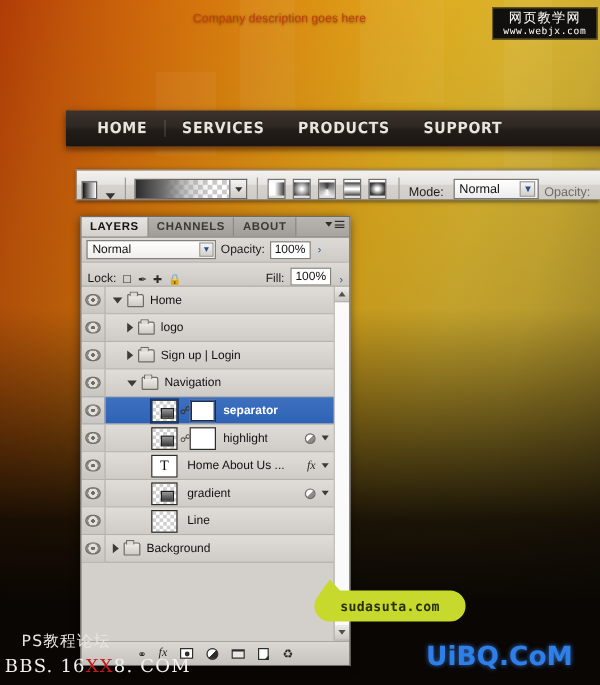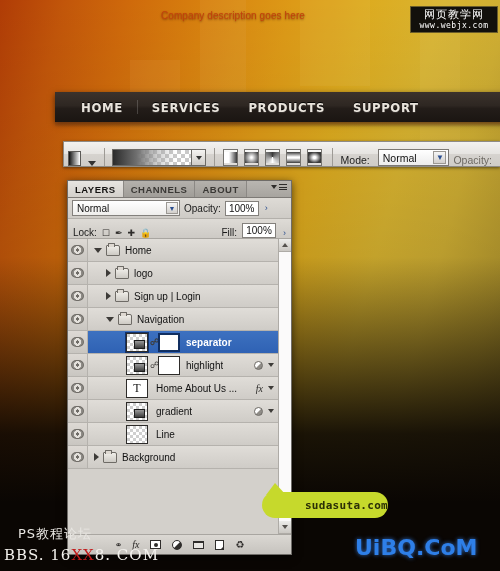--- a/index.html
+++ b/index.html
@@ -286,21 +286,21 @@
   #wm-topright .cn {
     font-family:"DejaVu Sans", sans-serif; font-size:11px; color:#ffffff; line-height:13px; letter-spacing:1px;
   }
   #wm-topright .en {
     font-family:"DejaVu Sans Mono", monospace; font-size:8px; color:#ffffff; line-height:10px; letter-spacing:.5px;
   }
 
   #wm-bubble {
     position:absolute; left:262px; top:492px; width:126px; height:26px;
     background:#c6d92c; border-radius:13px;
-    display:flex; align-items:center; justify-content:flex-end;
+    display:flex; align-items:center; justify-content:center;
   }
   #wm-bubble:before {
     content:""; position:absolute; left:4px; top:-9px;
     border-left:9px solid transparent; border-right:11px solid transparent;
     border-bottom:12px solid #c6d92c;
   }
   #wm-bubble span {
     font-family:"DejaVu Sans Mono", monospace; font-size:11px; font-weight:bold;
     color:#2b2f06; letter-spacing:.3px;
   }

